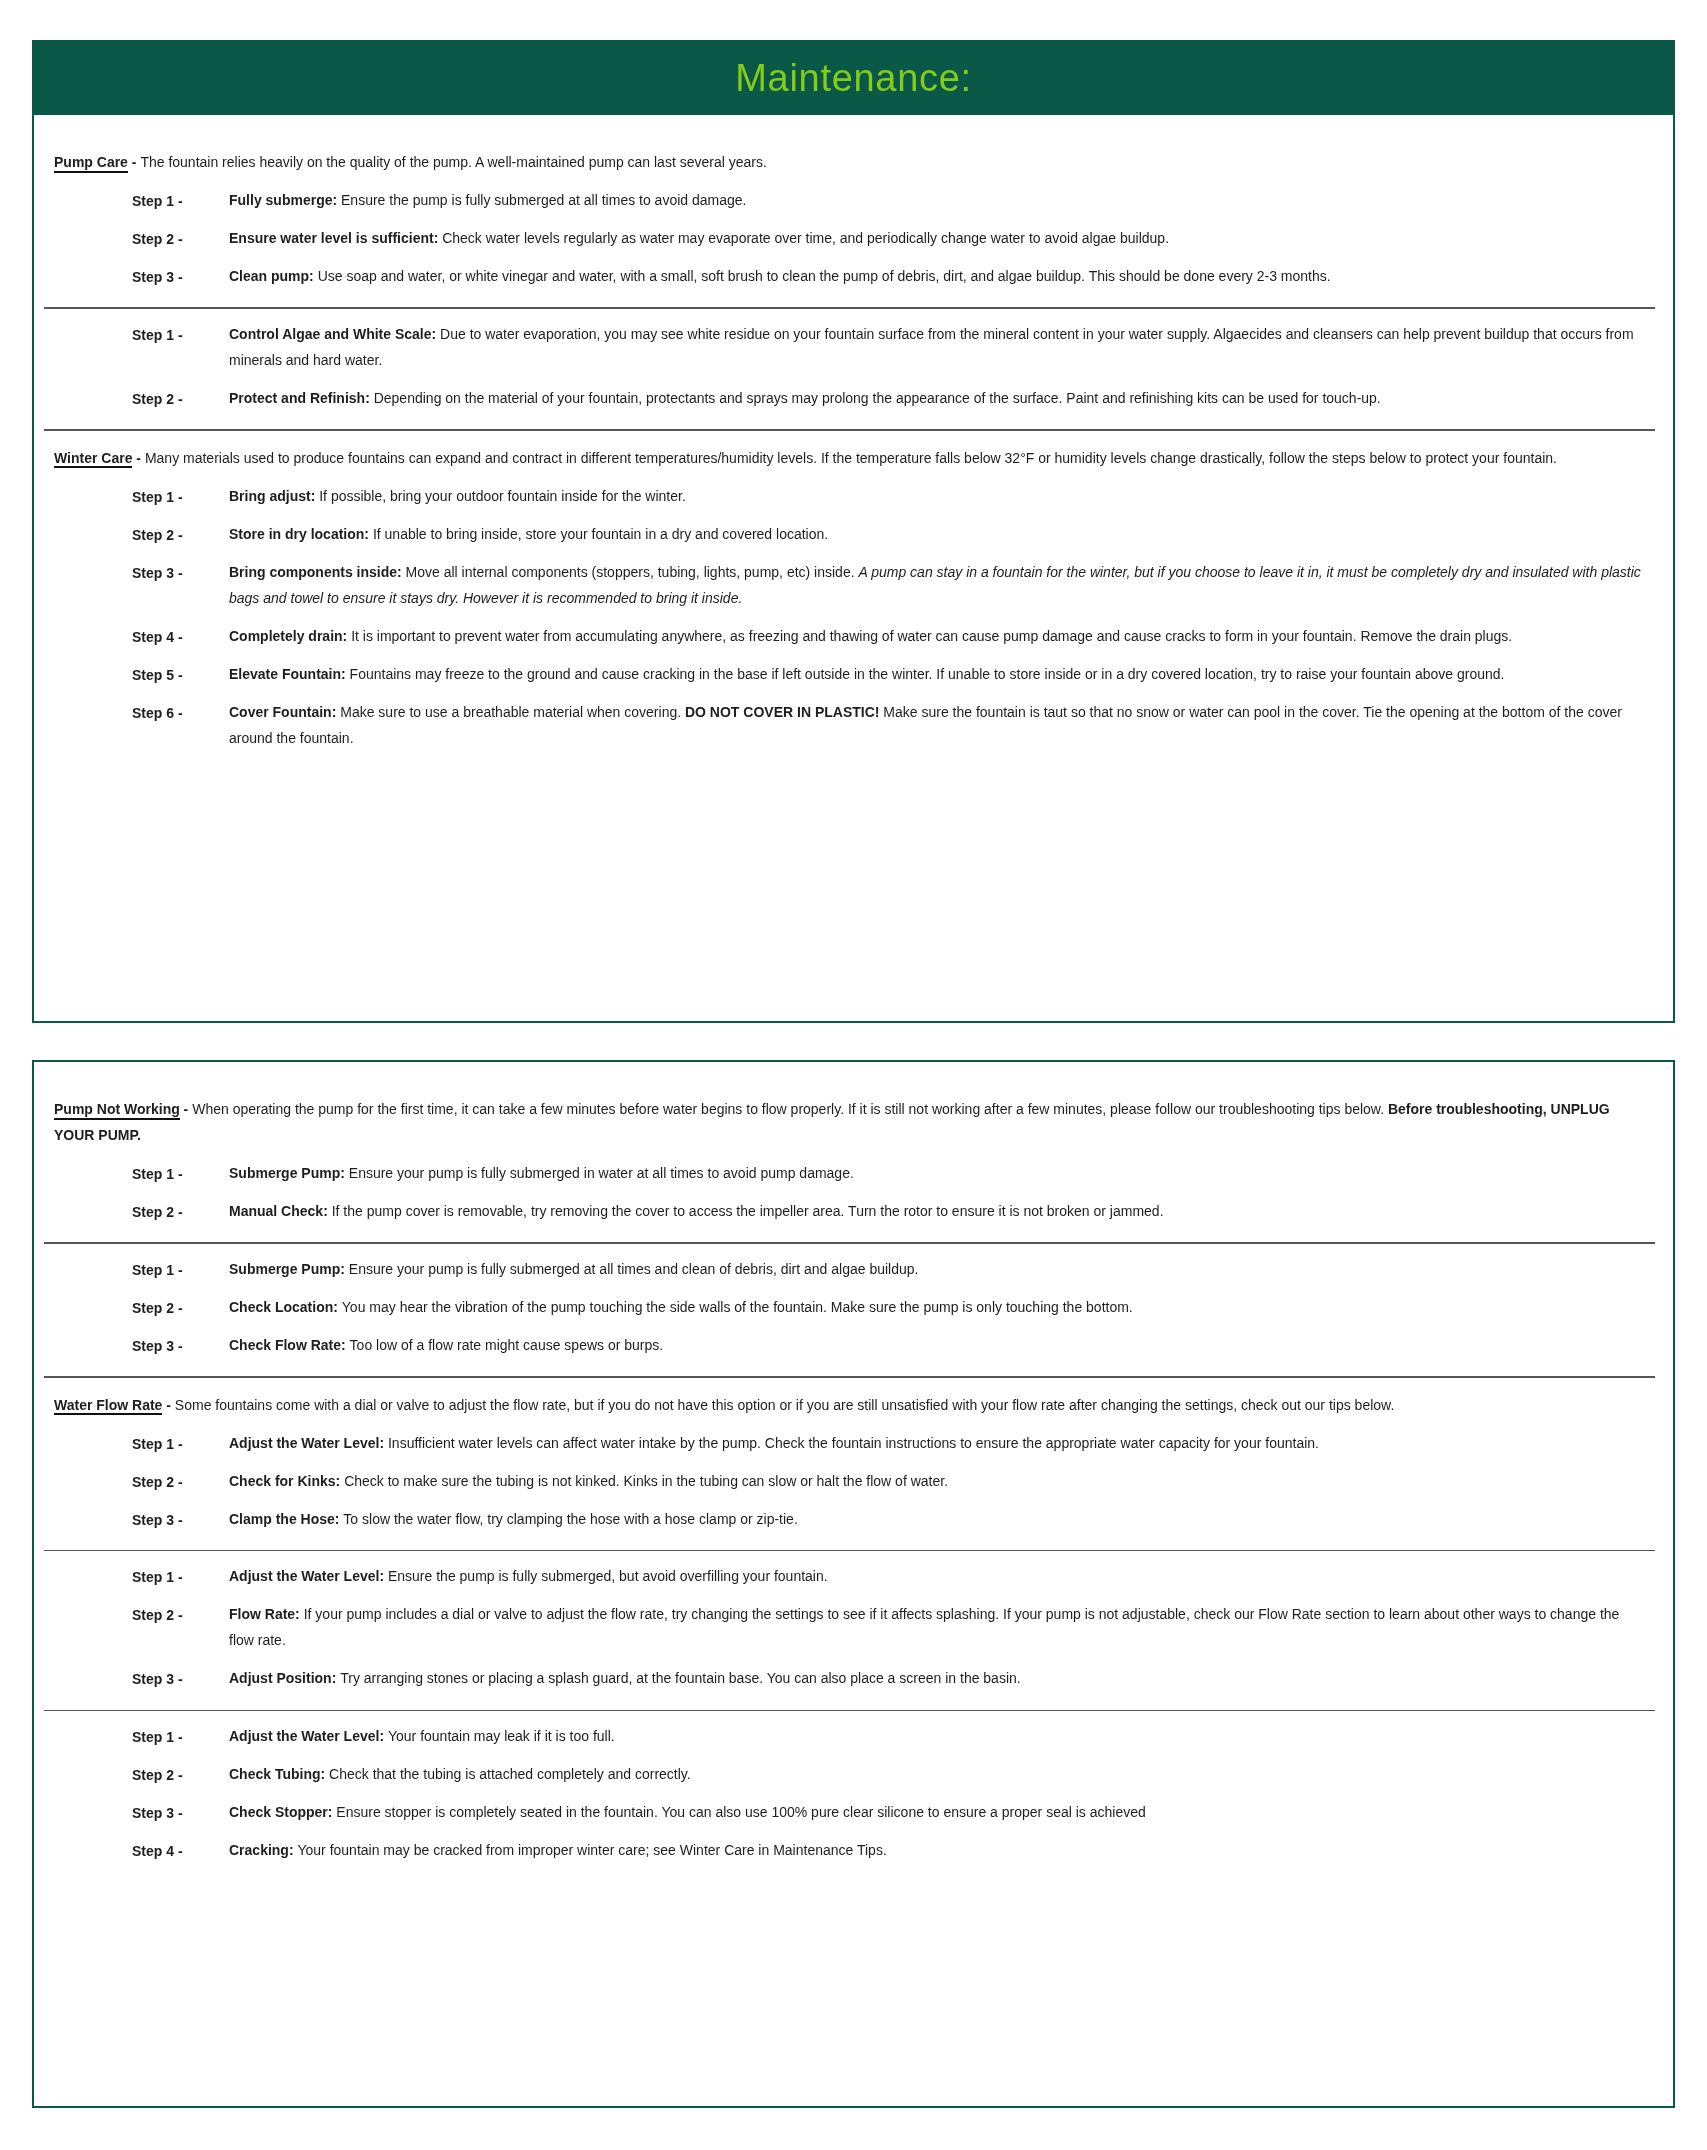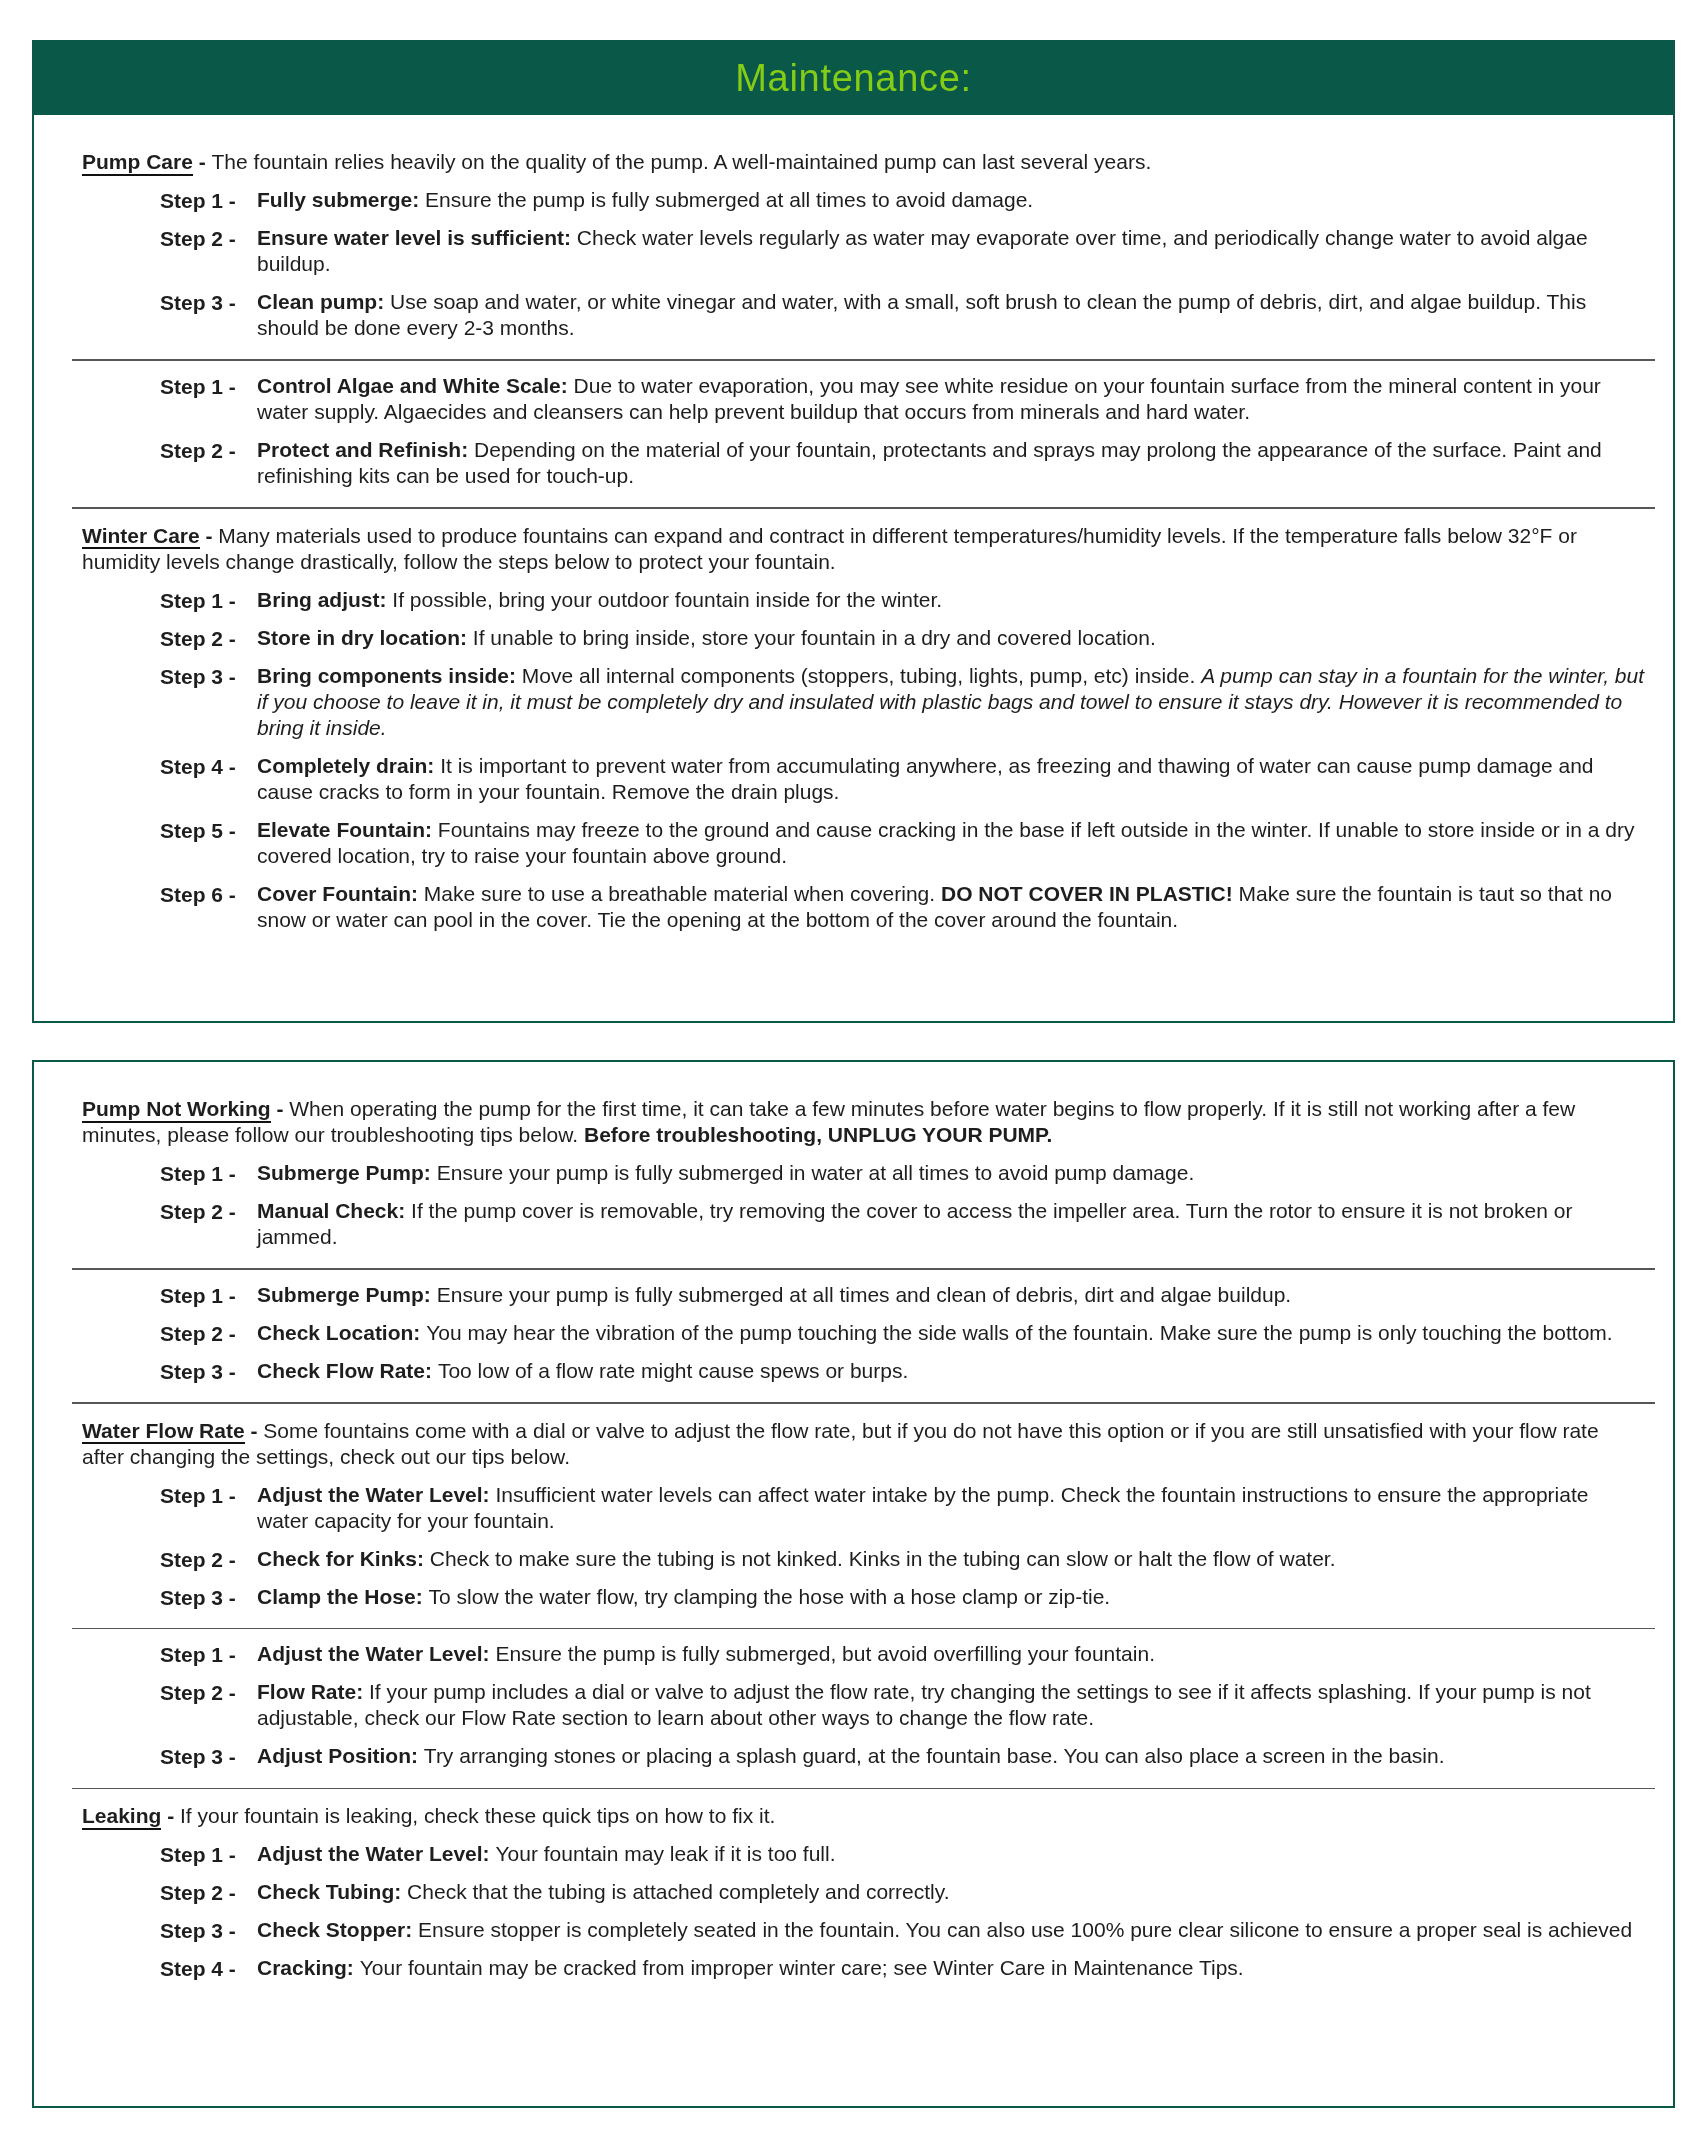--- a/index.html
+++ b/index.html
@@ -27,24 +27,23 @@
     height: 73px;
     background: #0a5848;
     color: #84cc16;
     display: flex;
     align-items: center;
     justify-content: center;
     font-size: 38px;
     letter-spacing: 0.7px;
   }
   .box-content {
-    padding: 0 28px 32px 32px;
-    font-size: 21px;
+    padding: 0 28px 32px 20px;
+    font-size: 14px;
     line-height: 26px;
-    margin-left: 16px;
   }
   .group { margin: 0; }
   .intro {
     margin: 14px 0 0 0;
   }
   .group.first .intro {
     margin-top: 34px;
   }
   .hd {
     font-weight: bold;
@@ -129,21 +128,20 @@
             <div class="step"><span class="step-label">Step 3 -</span><span class="step-topic">Clamp the Hose: </span><span class="seg-r">To slow the water flow, try clamping the hose with a hose clamp or zip-tie.</span></div>
           </div>
           <div class="separator"></div>
           <div class="group">
             <div class="step"><span class="step-label">Step 1 -</span><span class="step-topic">Adjust the Water Level: </span><span class="seg-r">Ensure the pump is fully submerged, but avoid overfilling your fountain.</span></div>
             <div class="step"><span class="step-label">Step 2 -</span><span class="step-topic">Flow Rate: </span><span class="seg-r">If your pump includes a dial or valve to adjust the flow rate, try changing the settings to see if it affects splashing. If your pump is not adjustable, check our Flow Rate section to learn about other ways to change the flow rate.</span></div>
             <div class="step"><span class="step-label">Step 3 -</span><span class="step-topic">Adjust Position: </span><span class="seg-r">Try arranging stones or placing a splash guard, at the fountain base. You can also place a screen in the basin.</span></div>
           </div>
           <div class="separator"></div>
           <div class="group">
-            <p class="intro"><span class="hd">Leaking</span><span class="hd-dash"> - </span><span class="seg-r">If your fountain is leaking, check these quick tips on how to fix it.</span></p>
             <div class="step"><span class="step-label">Step 1 -</span><span class="step-topic">Adjust the Water Level: </span><span class="seg-r">Your fountain may leak if it is too full.</span></div>
             <div class="step"><span class="step-label">Step 2 -</span><span class="step-topic">Check Tubing: </span><span class="seg-r">Check that the tubing is attached completely and correctly.</span></div>
             <div class="step"><span class="step-label">Step 3 -</span><span class="step-topic">Check Stopper: </span><span class="seg-r">Ensure stopper is completely seated in the fountain. You can also use 100% pure clear silicone to ensure a proper seal is achieved</span></div>
             <div class="step"><span class="step-label">Step 4 -</span><span class="step-topic">Cracking: </span><span class="seg-r">Your fountain may be cracked from improper winter care; see Winter Care in Maintenance Tips.</span></div>
           </div>
         </div>
       </div>
     </div>
 </div>
 

